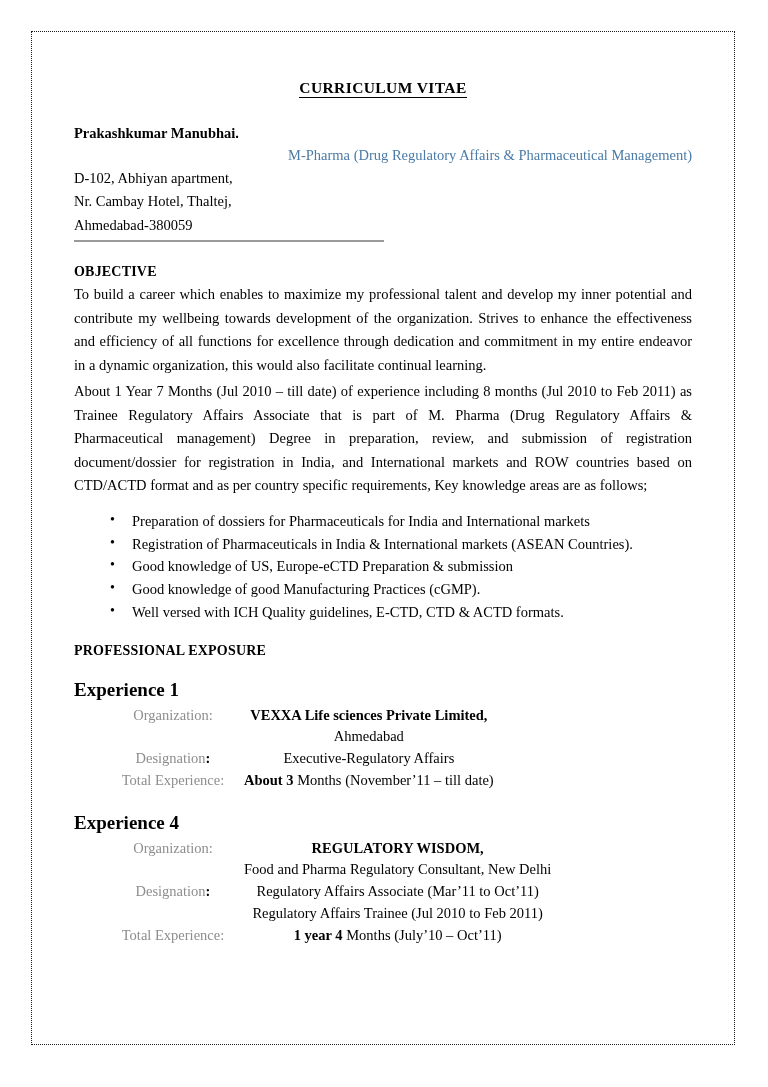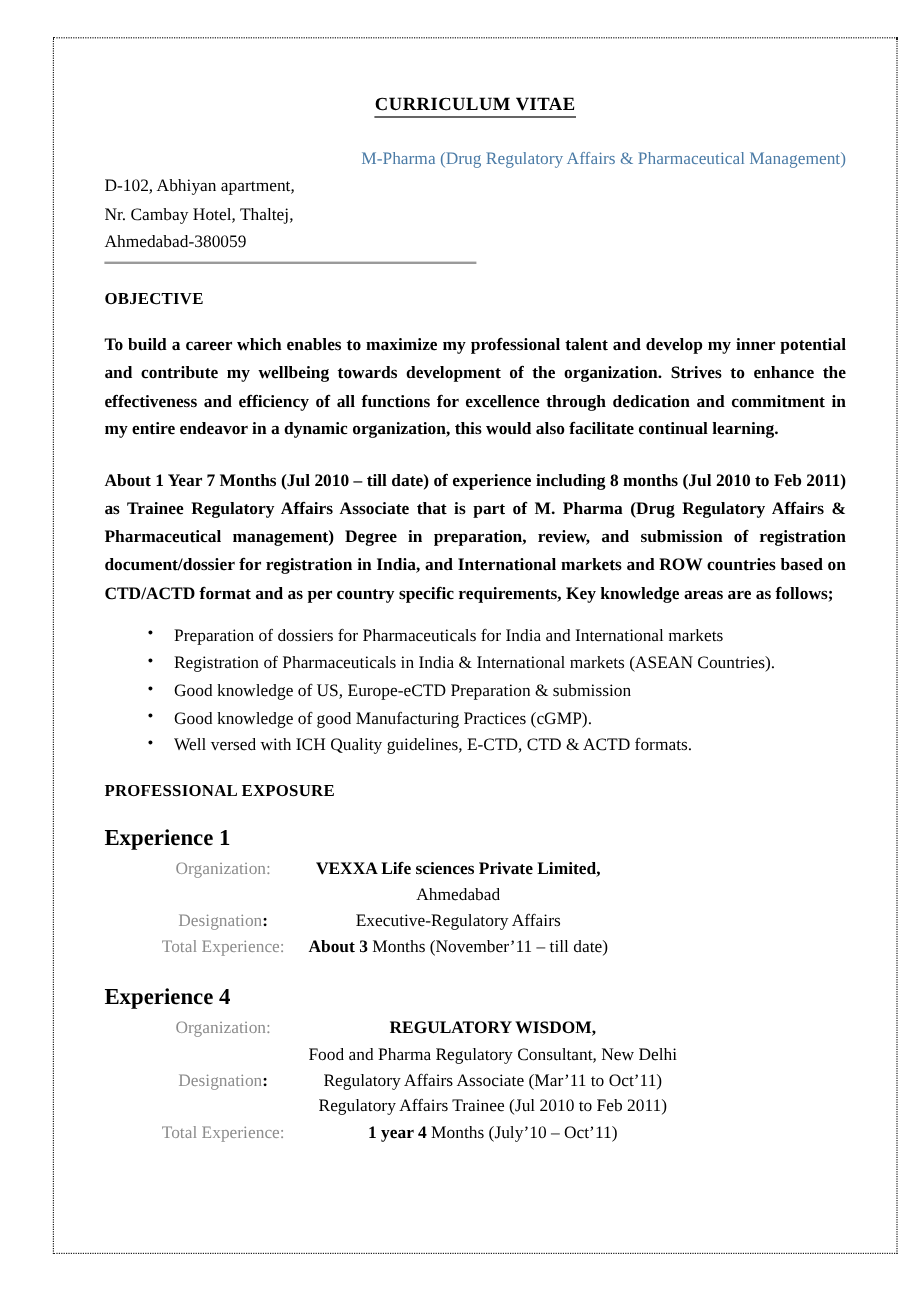--- a/index.html
+++ b/index.html
@@ -11,21 +11,21 @@
   body {
     width: 768px;
     height: 1087px;
     font-family: "Liberation Serif", "DejaVu Serif", serif;
     color: #000000;
     -webkit-font-smoothing: antialiased;
   }
 
   .page {
     position: absolute;
-    left: 44px;
+    left: 31px;
     top: 31px;
     width: 704px;
     height: 1014px;
     border: 1px dotted #1a1a1a;
     box-sizing: border-box;
     background: #ffffff;
     overflow: hidden;
   }
 
   .content {
@@ -100,22 +100,21 @@
   }
   .sec-head.tight {
     margin-top: 19px;
   }
 
   
   .para {
     font-size: 14.5px;
     line-height: 1.62;
     text-align: justify;
-    margin-top: 19px;
-    font-weight: bold;
+    margin-top: 3px;
   }
 
   
   .bullets {
     margin: 12px 0 0 0;
     padding: 0;
     list-style: none;
   }
   .bullets li {
     font-size: 14.5px;
@@ -173,20 +172,21 @@
 <body>
 
 <div class="page">
   <div class="content">
 
     <div class="doc-title">
       <span>CURRICULUM VITAE</span>
     </div>
 
     <div class="header-block">
+      <div class="cand-name">Prakashkumar Manubhai.</div>
       <div class="cand-degree">M-Pharma (Drug Regulatory Affairs &amp; Pharmaceutical Management)</div>
       <div class="addr-line">D-102, Abhiyan apartment,</div>
       <div class="addr-line">Nr. Cambay Hotel, Thaltej,</div>
       <div class="addr-line">Ahmedabad-380059</div>
 
 
       <div class="addr-rule"></div>
     </div>
 
     <div class="sec-head">OBJECTIVE</div>

